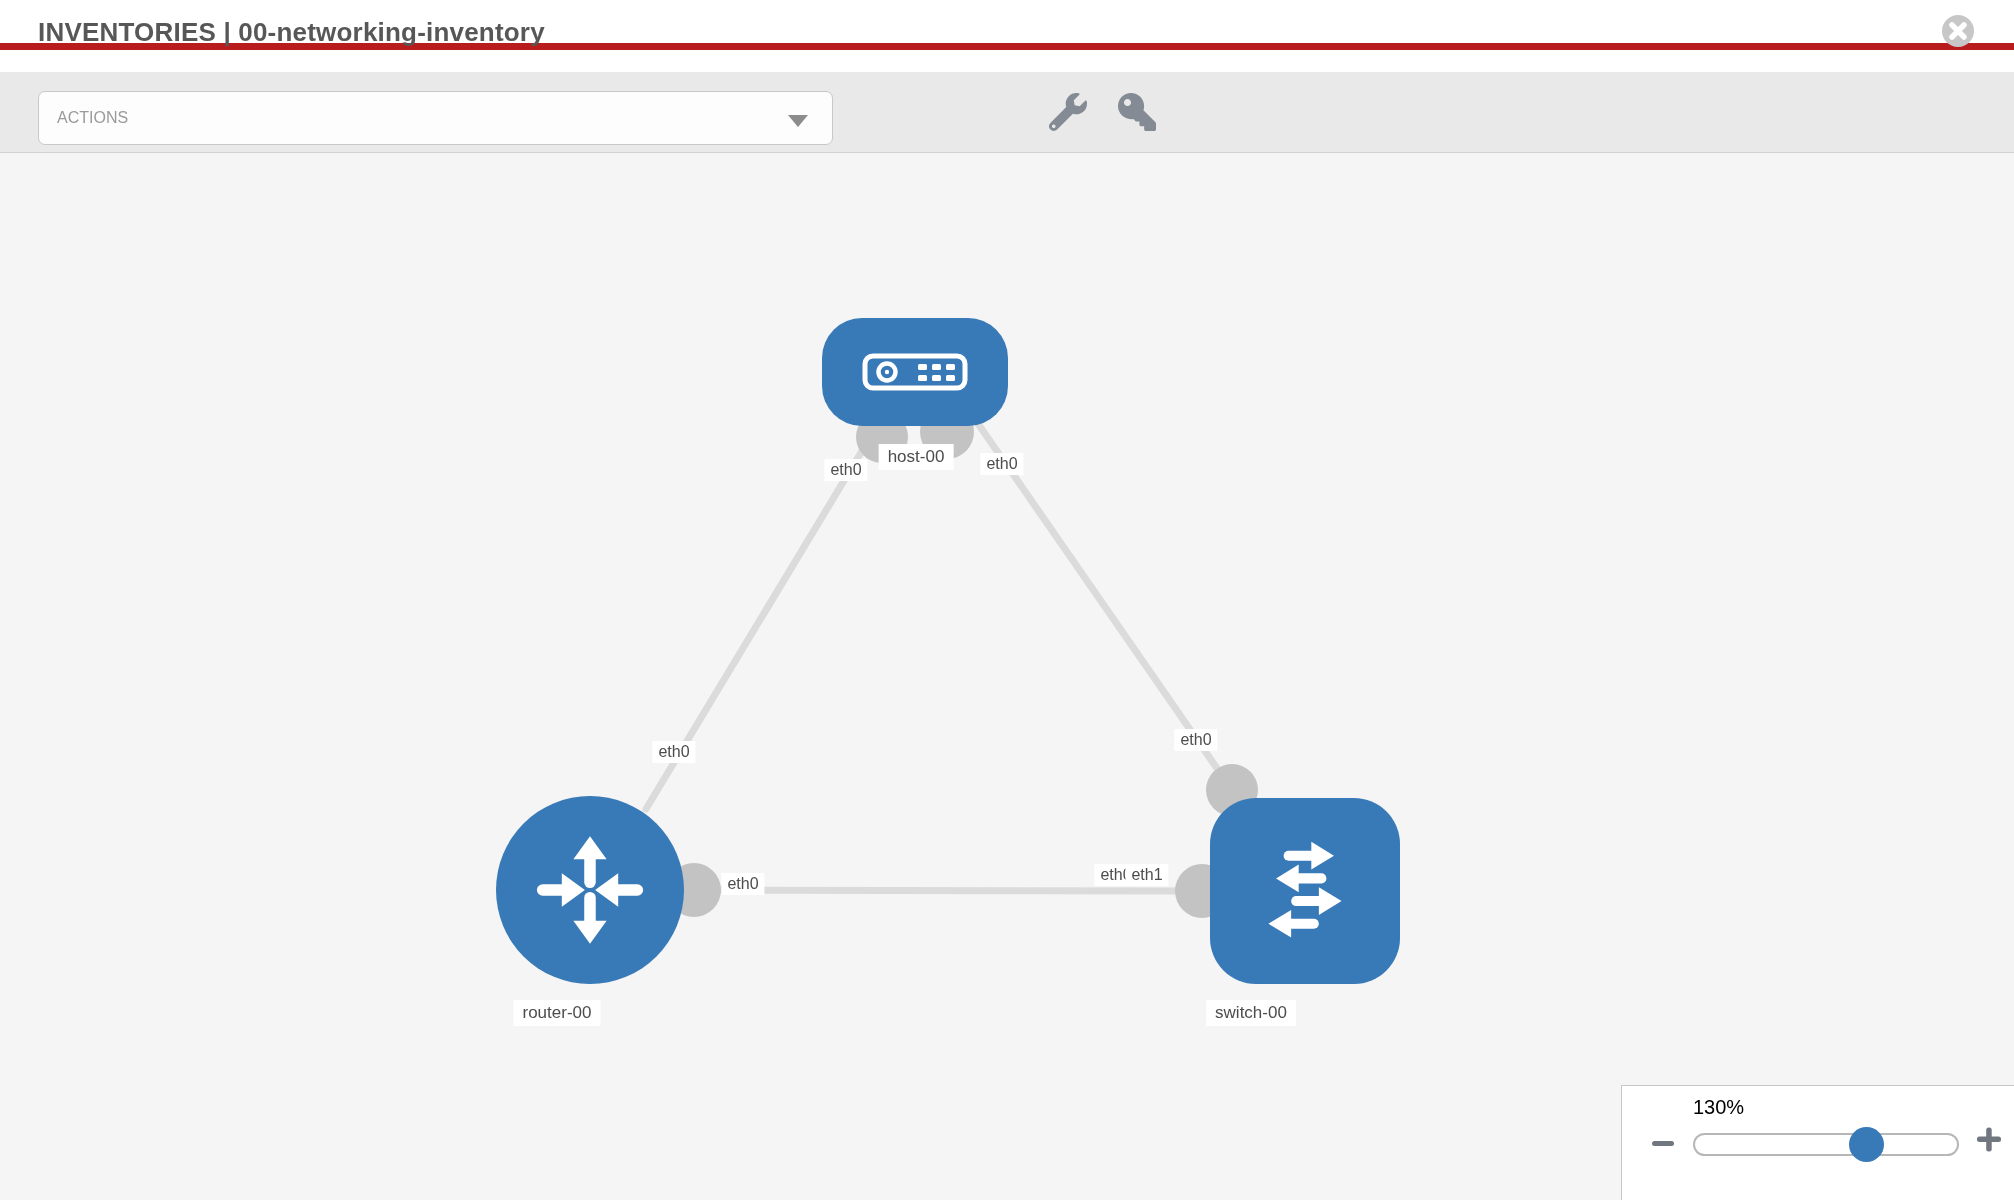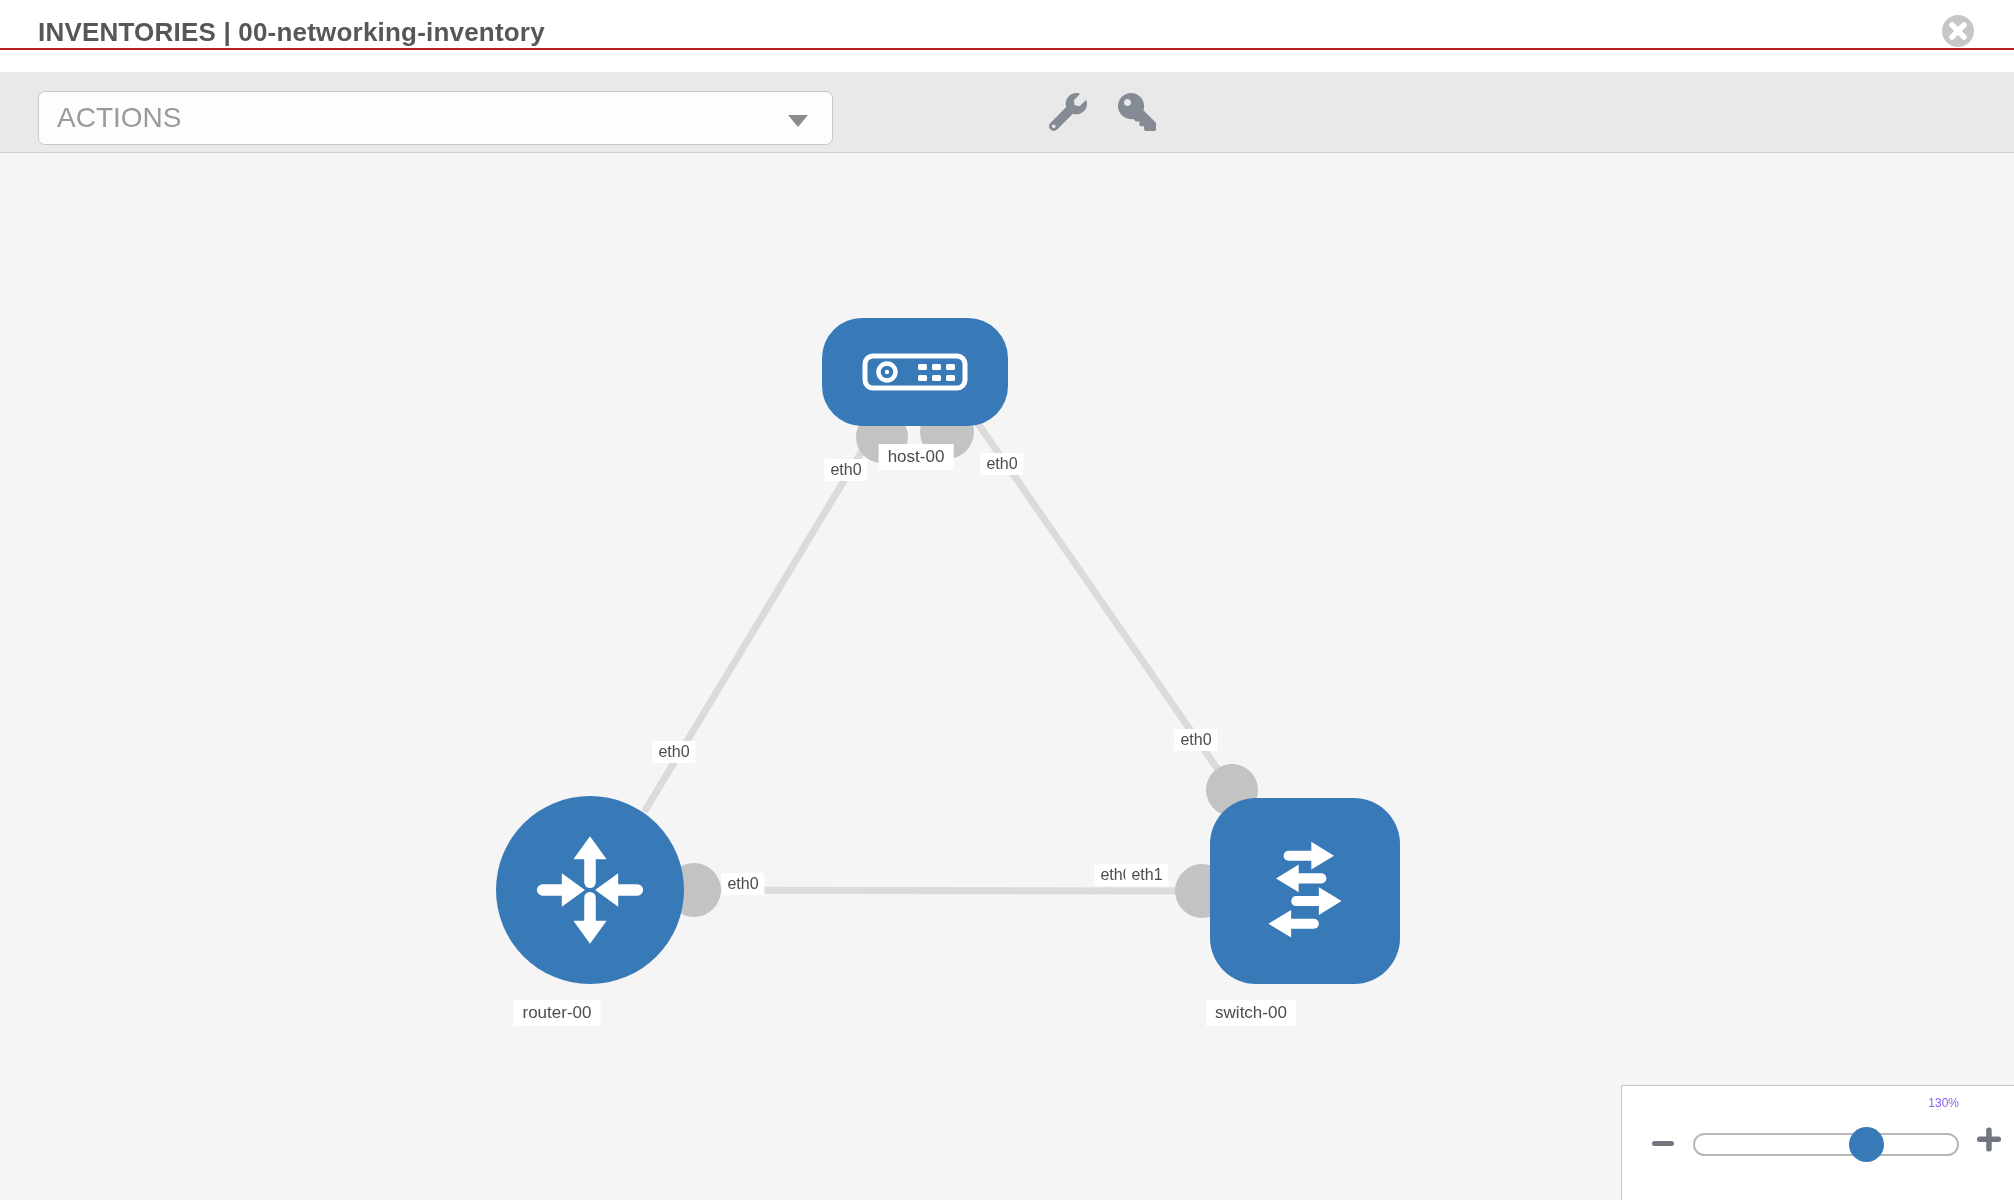--- a/index.html
+++ b/index.html
@@ -1,27 +1,27 @@
 <!DOCTYPE html>
 <html><head>
 <meta charset="utf-8">
 <style>
   * { margin: 0; padding: 0; box-sizing: border-box; }
   html, body { width: 2014px; height: 1200px; font-family: "Liberation Sans", "DejaVu Sans", sans-serif; }
   .app { position: relative; width: 2014px; height: 1200px; background: #fff; overflow: hidden; }
 
   
-  .header { position: absolute; left: 0; top: 0; width: 2014px; height: 50px; background: #fff; border-bottom: 2px solid #b91c1c; }
+  .header { position: absolute; left: 0; top: 0; width: 2014px; height: 50px; background: #fff; border-bottom: 7px solid #b91c1c; }
   .page-title { position: absolute; left: 38px; top: 17px; font-size: 26px; font-weight: bold; color: #575757; letter-spacing: 0.2px; }
   .close-btn { position: absolute; left: 1940px; top: 13px; width: 36px; height: 36px; cursor: pointer; }
 
   
   .toolbar { position: absolute; left: 0; top: 72px; width: 2014px; height: 81px; background: #e9e9e9; border-bottom: 1px solid #d2d2d2; }
   .select-box { position: absolute; top: 19px; height: 54px; background: #fdfdfd; border: 1px solid #c8c8c8; border-radius: 7px; display: flex; align-items: center; cursor: pointer; }
-  .select-box .sel-label { padding-left: 18px; font-size: 28px; color: #9a9a9a; }
+  .select-box .sel-label { padding-left: 18px; font-size: 16px; color: #9a9a9a; }
   .caret { position: absolute; right: 24px; top: 23px; width: 0; height: 0; border-left: 10px solid transparent; border-right: 10px solid transparent; border-top: 12px solid #8c8c8c; }
   .actions-box { left: 38px; width: 795px; }
   .search-box { left: 1185px; width: 790px; }
   .tool-icon { position: absolute; top: 21px; width: 38px; height: 38px; cursor: pointer; }
   .wrench { left: 1049px; }
   .key { left: 1118px; }
 
   
   .canvas { position: absolute; left: 0; top: 153px; width: 2014px; height: 1047px; background: #f5f5f5; }
   .links-svg { position: absolute; left: 0; top: 0; z-index: 1; }
@@ -30,21 +30,21 @@
   .node-host { left: 822px; top: 165px; width: 186px; height: 108px; border-radius: 40px; }
   .node-router { left: 496px; top: 643px; width: 188px; height: 188px; border-radius: 50%; }
   .node-switch { left: 1210px; top: 645px; width: 190px; height: 186px; border-radius: 46px; }
 
   .chip { position: absolute; z-index: 3; background: #ffffff; color: #4c4c4c; white-space: nowrap; transform: translate(-50%, -50%); }
   .node-label { font-size: 17px; padding: 3px 9px; }
   .if-label { font-size: 16px; padding: 2px 6px; }
 
   
   .zoom-panel { position: absolute; left: 1621px; top: 932px; width: 393px; height: 115px; background: #ffffff; border-left: 1px solid #c7c7c7; border-top: 1px solid #c7c7c7; z-index: 4; }
-  .zoom-level { position: absolute; left: 71px; top: 10px; width: 266px; text-align: right; font-size: 12px; color: #8b5cf6; }
+  .zoom-level { position: absolute; left: 71px; top: 10px; width: 266px; text-align: left; font-size: 20px; color: #000000; }
   .zoom-minus { position: absolute; left: 28px; top: 44px; cursor: pointer; }
   .zoom-plus { position: absolute; left: 352px; top: 38px; cursor: pointer; }
   .zoom-track { position: absolute; left: 71px; top: 47px; width: 266px; height: 23px; border: 2px solid #b7b7b7; border-radius: 12px; background: #fff; cursor: pointer; }
   .zoom-thumb { position: absolute; left: 154px; top: -8px; width: 35px; height: 35px; border-radius: 50%; background: #3879b7; cursor: grab; }
 </style>
 </head>
 <body>
 
 <div class="app">
 

